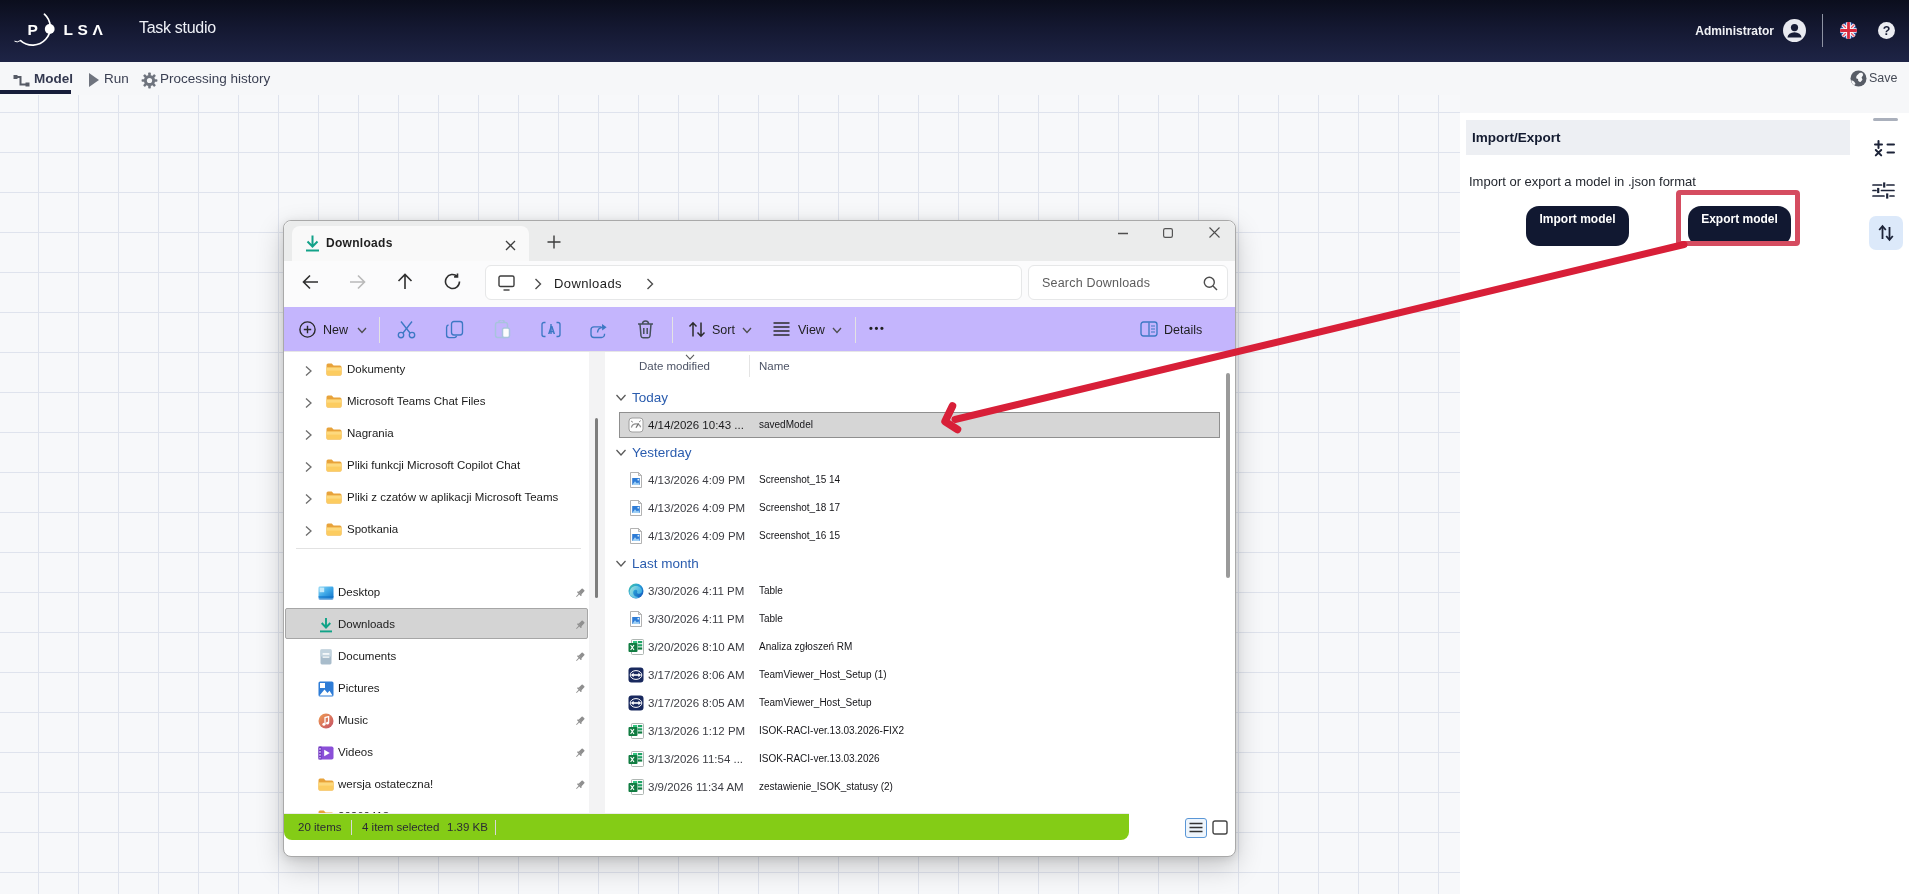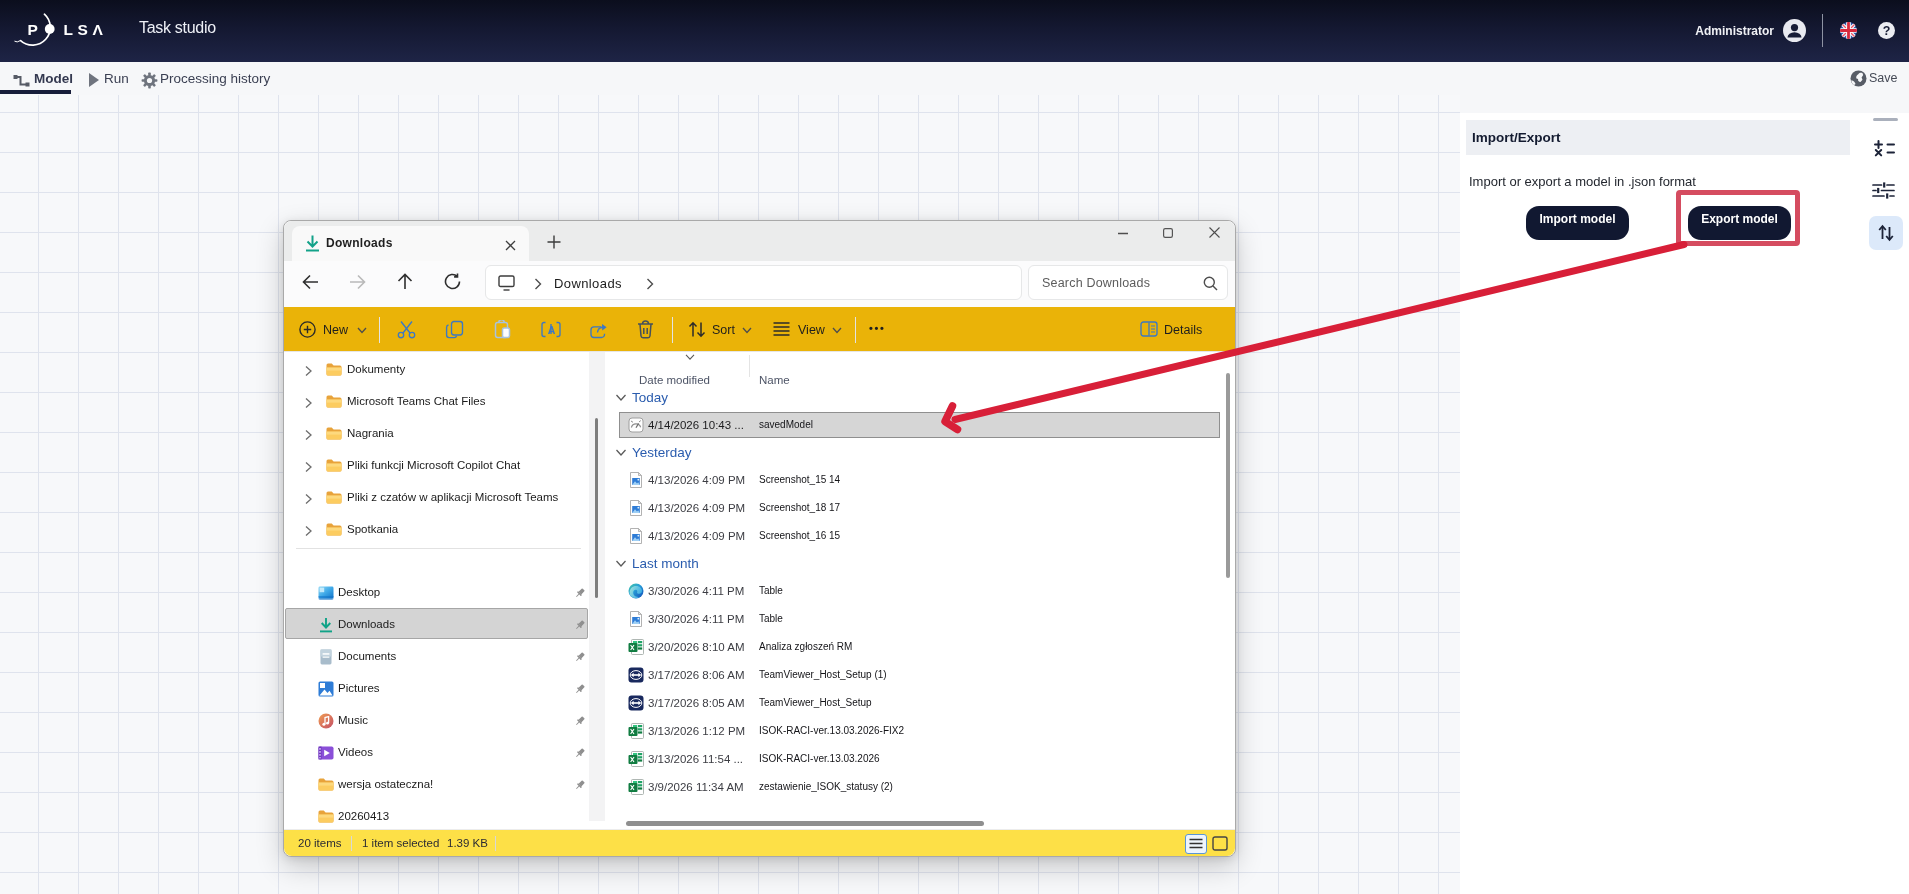--- a/index.html
+++ b/index.html
@@ -24,42 +24,42 @@
     background-color:#f7f8fa;
     background-image:linear-gradient(to right,#dfe3ed 1px,transparent 1px),
                      linear-gradient(to bottom,#dfe3ed 1px,transparent 1px);
     background-size:40px 40px; background-position:38px 17px; }
 
   
   #rightpanel { position:absolute; left:1460px; top:113px; width:449px; height:781px; background:#ffffff; }
   #iehdr { position:absolute; left:1466px; top:120px; width:384px; height:35px; background:#edeff3; }
   #iehdr span { position:absolute; left:6px; top:10px; font-size:13.5px; font-weight:700; color:#141b30; }
   #iedesc { position:absolute; left:1469px; top:174px; font-size:13px; color:#23272f; }
-  .pillbtn { position:absolute; top:206px; height:34px; background:#111831; border-radius:13px;
+  .pillbtn { position:absolute; top:206px; height:40px; background:#111831; border-radius:13px;
      color:#fff; font-size:12px; font-weight:700; text-align:center; line-height:26px; }
   #redrect { position:absolute; left:1676px; top:190px; width:124px; height:56px;
      border:5px solid #d54c60; border-radius:4px; }
   #minithumb { position:absolute; left:1873px; top:118px; width:25px; height:3px; background:#aab0bc; border-radius:2px; }
   #bluebox { position:absolute; left:1869px; top:216px; width:34px; height:34px; background:#dce9fa; border-radius:7px; }
 
   
   #win { position:absolute; left:283px; top:220px; width:953px; height:637px;
     background:#ffffff; border-radius:8px;
     box-shadow:0 10px 28px rgba(0,0,0,0.20), 0 2px 8px rgba(0,0,0,0.10);
     border:1px solid #a9a9a9; }
   #tabbar { position:absolute; left:0; top:0; width:951px; height:40px; background:#ebecec; border-radius:8px 8px 0 0; }
   #wtab { position:absolute; left:8px; top:5px; width:237px; height:35px; background:#f9f9f9; border-radius:8px 8px 0 0; }
   #wtab .tlabel { position:absolute; left:34px; top:10px; font-size:12px; font-weight:700; color:#1f1f1f; letter-spacing:0.3px; }
   #navbar { position:absolute; left:0; top:40px; width:951px; height:46px; background:#fbfbfc; }
   #addrbar { position:absolute; left:201px; top:4px; width:537px; height:35px; background:#fff; border:1px solid #e6e7e8; border-radius:6px; }
   #searchbar { position:absolute; left:744px; top:4px; width:200px; height:35px; background:#fff; border:1px solid #e6e7e8; border-radius:6px;padding-left:20px; }
-  #cmdbar { position:absolute; left:0; top:86px; width:951px; height:45px; background:#eab308; border-bottom:1px solid #e6e6e6; }
+  #cmdbar { position:absolute; left:0; top:86px; width:951px; height:45px; background:#c4b5fd; border-bottom:1px solid #e6e6e6; }
   .cmdtext { position:absolute; top:16px; font-size:12.5px; color:#1e1e1e; }
   .cmddiv { position:absolute; top:10px; width:1px; height:26px; background:#e3e3e3; }
-  #statusbar { position:absolute; left:0; top:608px; width:951px; height:27px; border-top:1px solid #ececec; border-radius:0 0 8px 8px; background:#fde047; font-size:11.5px; color:#2b2b33; }
+  #statusbar { position:absolute; left:0; top:592px; width:845px; height:27px; border-top:1px solid #ececec; border-radius:0 0 8px 8px; background:#84cc16; font-size:11.5px; color:#2b2b33; }
 
   
   .trow { position:absolute; left:63px; font-size:11.5px; color:#1b1b1b; white-space:pre; }
   .prow { position:absolute; left:54px; font-size:11.5px; color:#1b1b1b; white-space:pre; }
   #selrow { position:absolute; left:1px; top:256px; width:303px; height:31px; background:#d4d4d4; border:1px solid #a6a6a6; border-radius:2px; }
   #sidesep { position:absolute; left:12px; top:196px; width:285px; height:1px; background:#e2e2e2; }
   #sidescroll { position:absolute; left:311px; top:66px; width:3px; height:180px; background:#7d7d7d; border-radius:2px; }
   .tchev { position:absolute; left:20px; }
   .ticon { position:absolute; left:42px; }
   .picon { position:absolute; left:34px; }
@@ -67,21 +67,21 @@
 
   
   .grouphdr { position:absolute; left:23px; font-size:13.5px; color:#2a5cae; white-space:pre; }
   .gchev { position:absolute; left:6px; }
   .fdate { position:absolute; left:39px; font-size:11.5px; color:#3c3d43; white-space:pre;text-align:center; }
   .fname { position:absolute; left:150px; font-size:10px; color:#141418; white-space:pre; }
   .ficon { position:absolute; left:19px; }
   #selfile { position:absolute; left:10px; top:60px; width:601px; height:26px; background:#d6d6d6; border:1px solid #8f8f8f; }
   #vscroll { position:absolute; left:617px; top:21px; width:4px; height:205px; background:#9a9a9a; border-radius:2px; }
   #hscroll { position:absolute; left:17px; top:469px; width:358px; height:5px; background:#8f8f8f; border-radius:3px; }
-  .hdrtxt { position:absolute; top:8px; font-size:11.5px; color:#4d5466;margin-top:14px; }
+  .hdrtxt { position:absolute; top:8px; font-size:11.5px; color:#4d5466; }
 
   svg { display:block; }
 </style>
 </head>
 <body>
 
 <svg width="0" height="0" style="position:absolute;">
   <defs>
     <symbol id="chevR" viewBox="0 0 9 12">
         <path d="M2 1.5 L7 6 L2 10.5" fill="none" stroke="#6d6d6d" stroke-width="1.3"></path>
@@ -700,21 +700,21 @@
     <div class="fname" style="top:429px;">zestawienie_ISOK_statusy (2)</div>
 
 
     <div id="vscroll"></div>
     <div id="hscroll"></div>
   </div>
 
   <div id="statusbar">
     <span class="abs" style="left:14px; top:7px;">20 items</span>
     <span class="abs" style="left:67px; top:6px; width:1px; height:15px; background:#d8d8d8;"></span>
-    <span class="abs" style="left:78px; top:7px;">1 item selected</span>
+    <span class="abs" style="left:78px; top:7px;">4 item selected</span>
     <span class="abs" style="left:163px; top:7px;">1.39 KB</span>
     <span class="abs" style="left:211px; top:6px; width:1px; height:15px; background:#d8d8d8;"></span>
 
     <span class="abs" style="left:901px; top:4px; width:22px; height:20px; border:1px solid #5a96d6; background:#eef5fc; border-radius:3px;"></span>
     <svg class="abs" style="left:905px; top:8px;" width="14" height="12" viewBox="0 0 14 12">
       <g stroke="#333" stroke-width="1.5">
           <path d="M0.5 1.5 h13 M0.5 5.5 h13 M0.5 9.5 h13"></path>
         </g>
     </svg>
     <svg class="abs" style="left:928px; top:6px;" width="16" height="15" viewBox="0 0 16 15">

